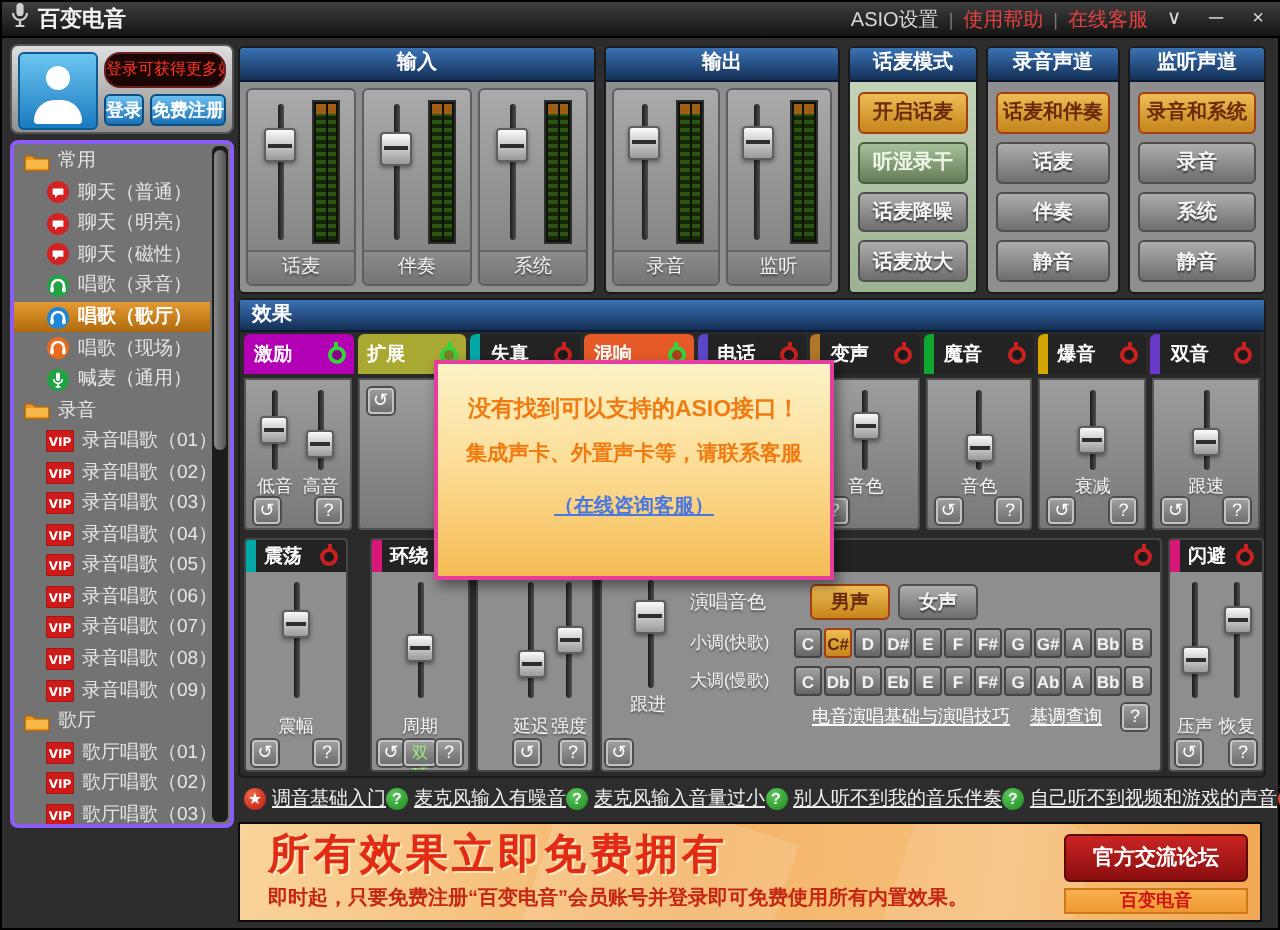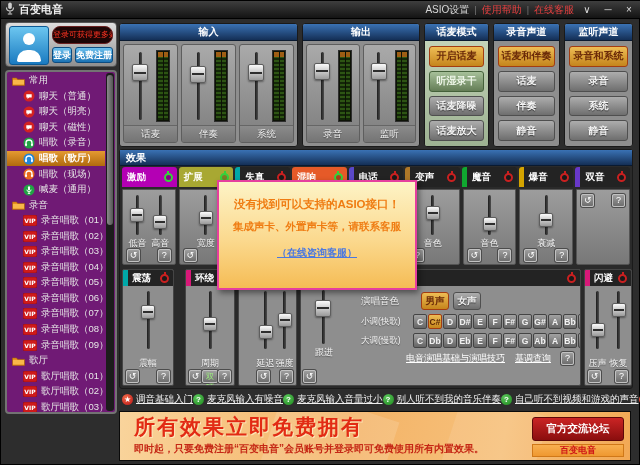--- a/index.html
+++ b/index.html
@@ -25,22 +25,22 @@
   border-radius:50%;background:#fff;}
 .avatar::after{content:"";position:absolute;left:50%;bottom:2px;width:24px;height:12px;margin-left:-12px;
   border-radius:12px 12px 2px 2px;background:#fff;}
 .ucright{flex:1;display:flex;flex-direction:column;gap:3px;min-width:0;}
 .marquee{height:16px;line-height:16px;border-radius:8px;background:#1c0505;border:1px solid #6a2020;
   color:#ff3422;font-size:8px;white-space:nowrap;overflow:hidden;text-align:center;}
 .ucbtns{display:flex;gap:3px;flex:1;}
 .bluebtn{flex:1;border-radius:3px;background:linear-gradient(#6cc0ee,#1a72b4);border:1px solid #0d4c80;
   color:#fff;font-size:9px;font-weight:bold;display:flex;align-items:center;justify-content:center;white-space:nowrap;}
 
-.sidelist{position:absolute;left:4px;top:69px;width:112px;height:344px;background:#701a75;
-  border:2px solid #737373;border-radius:4px;box-sizing:border-box;overflow:hidden;}
+.sidelist{position:absolute;left:4px;top:69px;width:112px;height:344px;background:#737373;
+  border:2px solid #8b5cf6;border-radius:4px;box-sizing:border-box;overflow:hidden;}
 .srows{position:absolute;left:0;top:1px;right:10px;bottom:1px;}
 .srow{height:15.55px;display:flex;align-items:center;gap:4px;padding-left:5px;
   font-size:9.5px;color:#e6e6e6;white-space:nowrap;overflow:hidden;}
 .srow.indent{padding-left:16px;}
 .srow.sel{background:linear-gradient(#e59a31,#b06a0e);color:#fff;font-weight:bold;}
 .srow .ic{flex:none;display:flex;align-items:center;}
 .sscroll{position:absolute;right:1px;top:1px;bottom:1px;width:8px;background:#1c1c1c;border-radius:3px;}
 .sthumb{position:absolute;left:1px;top:2px;width:6px;height:150px;border-radius:3px;
   background:linear-gradient(90deg,#8a8a8a,#565656);}
 
@@ -110,24 +110,24 @@
 .ltab .bar{width:5px;align-self:stretch;flex:none;}
 .ltab .lbl{flex:1;font-size:9.5px;font-weight:bold;color:#fff;padding-left:4px;white-space:nowrap;overflow:hidden;}
 .lbody{flex:1;display:flex;flex-direction:column;padding:3px 2px 2px;}
 .lbody .srowx{flex:1;display:flex;justify-content:space-around;}
 .lbody .vslider{height:62px;width:16px;}
 
 .singbody{flex:1;display:flex;padding:2px;}
 .singleft{width:42px;flex:none;display:flex;flex-direction:column;align-items:center;}
 .singleft .vslider{height:62px;width:16px;}
 .singleft .sfoot{width:100%;display:flex;padding:2px 2px 0;}
-.singright{flex:1;display:flex;flex-direction:column;padding:2px 2px 0 0;min-width:0;margin-left:16px;}
+.singright{flex:1;display:flex;flex-direction:column;padding:2px 2px 0 0;min-width:0;}
 .vrow{display:flex;align-items:center;gap:4px;height:22px;}
 .vrow .vlab{font-size:9.5px;color:#f5f5f5;text-shadow:0 1px 1px #555;width:56px;flex:none;}
-.vbtn{width:28px;height:18px;border-radius:3px;font-size:9.5px;font-weight:bold;display:flex;
+.vbtn{width:40px;height:18px;border-radius:3px;font-size:9.5px;font-weight:bold;display:flex;
   align-items:center;justify-content:center;box-sizing:border-box;}
 .keyrow{display:flex;align-items:center;gap:1px;height:19px;}
 .keyrow .klab{font-size:8.5px;color:#f5f5f5;text-shadow:0 1px 1px #555;width:51px;flex:none;white-space:nowrap;}
 .key{width:14px;height:15px;font-size:8.5px;font-weight:bold;color:#f2f2f2;text-align:center;line-height:14px;
   background:linear-gradient(#a2a2a2,#656565);border:1px solid #444;border-radius:2px;box-sizing:border-box;overflow:hidden;}
 .key.sel{background:linear-gradient(#eebd55,#c5851c);border-color:#a33d12;color:#5a2605;}
 .singlinks{height:16px;display:flex;align-items:center;justify-content:flex-end;gap:10px;padding-right:2px;}
 .singlinks .lnk{font-size:9px;color:#fff;text-decoration:underline;white-space:nowrap;}
 
 .faq{position:absolute;left:118px;top:390px;width:514px;height:17px;display:flex;align-items:center;
@@ -593,29 +593,20 @@
               </div>
               <div class="flbl">高音</div>
             </div>
           </div>
           <div class="fxfoot">
             <span class="mini">↺</span>
             <span class="mini">?</span>
           </div>
         </div>
         <div class="fxcol">
-          <div class="srowx">
-            <div class="fxcell">
-              <div class="vslider">
-                <div class="track"></div>
-                <div class="knob" style="top: 42%;"></div>
-              </div>
-              <div class="flbl">宽度</div>
-            </div>
-          </div>
           <div class="fxfoot">
             <span class="mini">↺</span>
           </div>
         </div>
         <div class="fxcol">
           <div class="srowx">
             <div class="fxcell">
               <div class="vslider">
                 <div class="track"></div>
                 <div class="knob" style="top: 50%;"></div>
@@ -689,20 +680,29 @@
               </div>
               <div class="flbl">衰减</div>
             </div>
           </div>
           <div class="fxfoot">
             <span class="mini">↺</span>
             <span class="mini">?</span>
           </div>
         </div>
         <div class="fxcol">
+          <div class="srowx">
+            <div class="fxcell">
+              <div class="vslider">
+                <div class="track"></div>
+                <div class="knob" style="top: 48%;"></div>
+              </div>
+              <div class="flbl">跟速</div>
+            </div>
+          </div>
           <div class="fxfoot">
             <span class="mini">↺</span>
             <span class="mini">?</span>
           </div>
         </div>
       </div>
     <div class="lower">
       <div class="lpanel" id="lp-osc" style="left:0;width:52px;">
           <div class="ltab">
             <span class="bar" style="background: rgb(0, 168, 168);"></span>
@@ -782,21 +782,21 @@
             </div>
           </div>
         </div>
       <div class="lpanel" id="lp-sing" style="left:178px;width:281px;">
         <div class="ltab">
           <span class="lbl"></span>
           <span class="pwr off"></span>
         </div>
         <div class="singbody">
           <div class="singleft">
-            <div id="sing-slider" style="display:flex;flex-direction:column;align-items:flex-start;flex:1;">
+            <div id="sing-slider" style="display:flex;flex-direction:column;align-items:flex-end;flex:1;">
                 <div class="vslider" style="height: 58px;">
                   <div class="track"></div>
                   <div class="knob" style="top: 20%;"></div>
                 </div>
                 <div class="flbl">跟进</div>
               </div>
             <div class="sfoot">
                 <span class="mini">↺</span>
               </div>
           </div>

